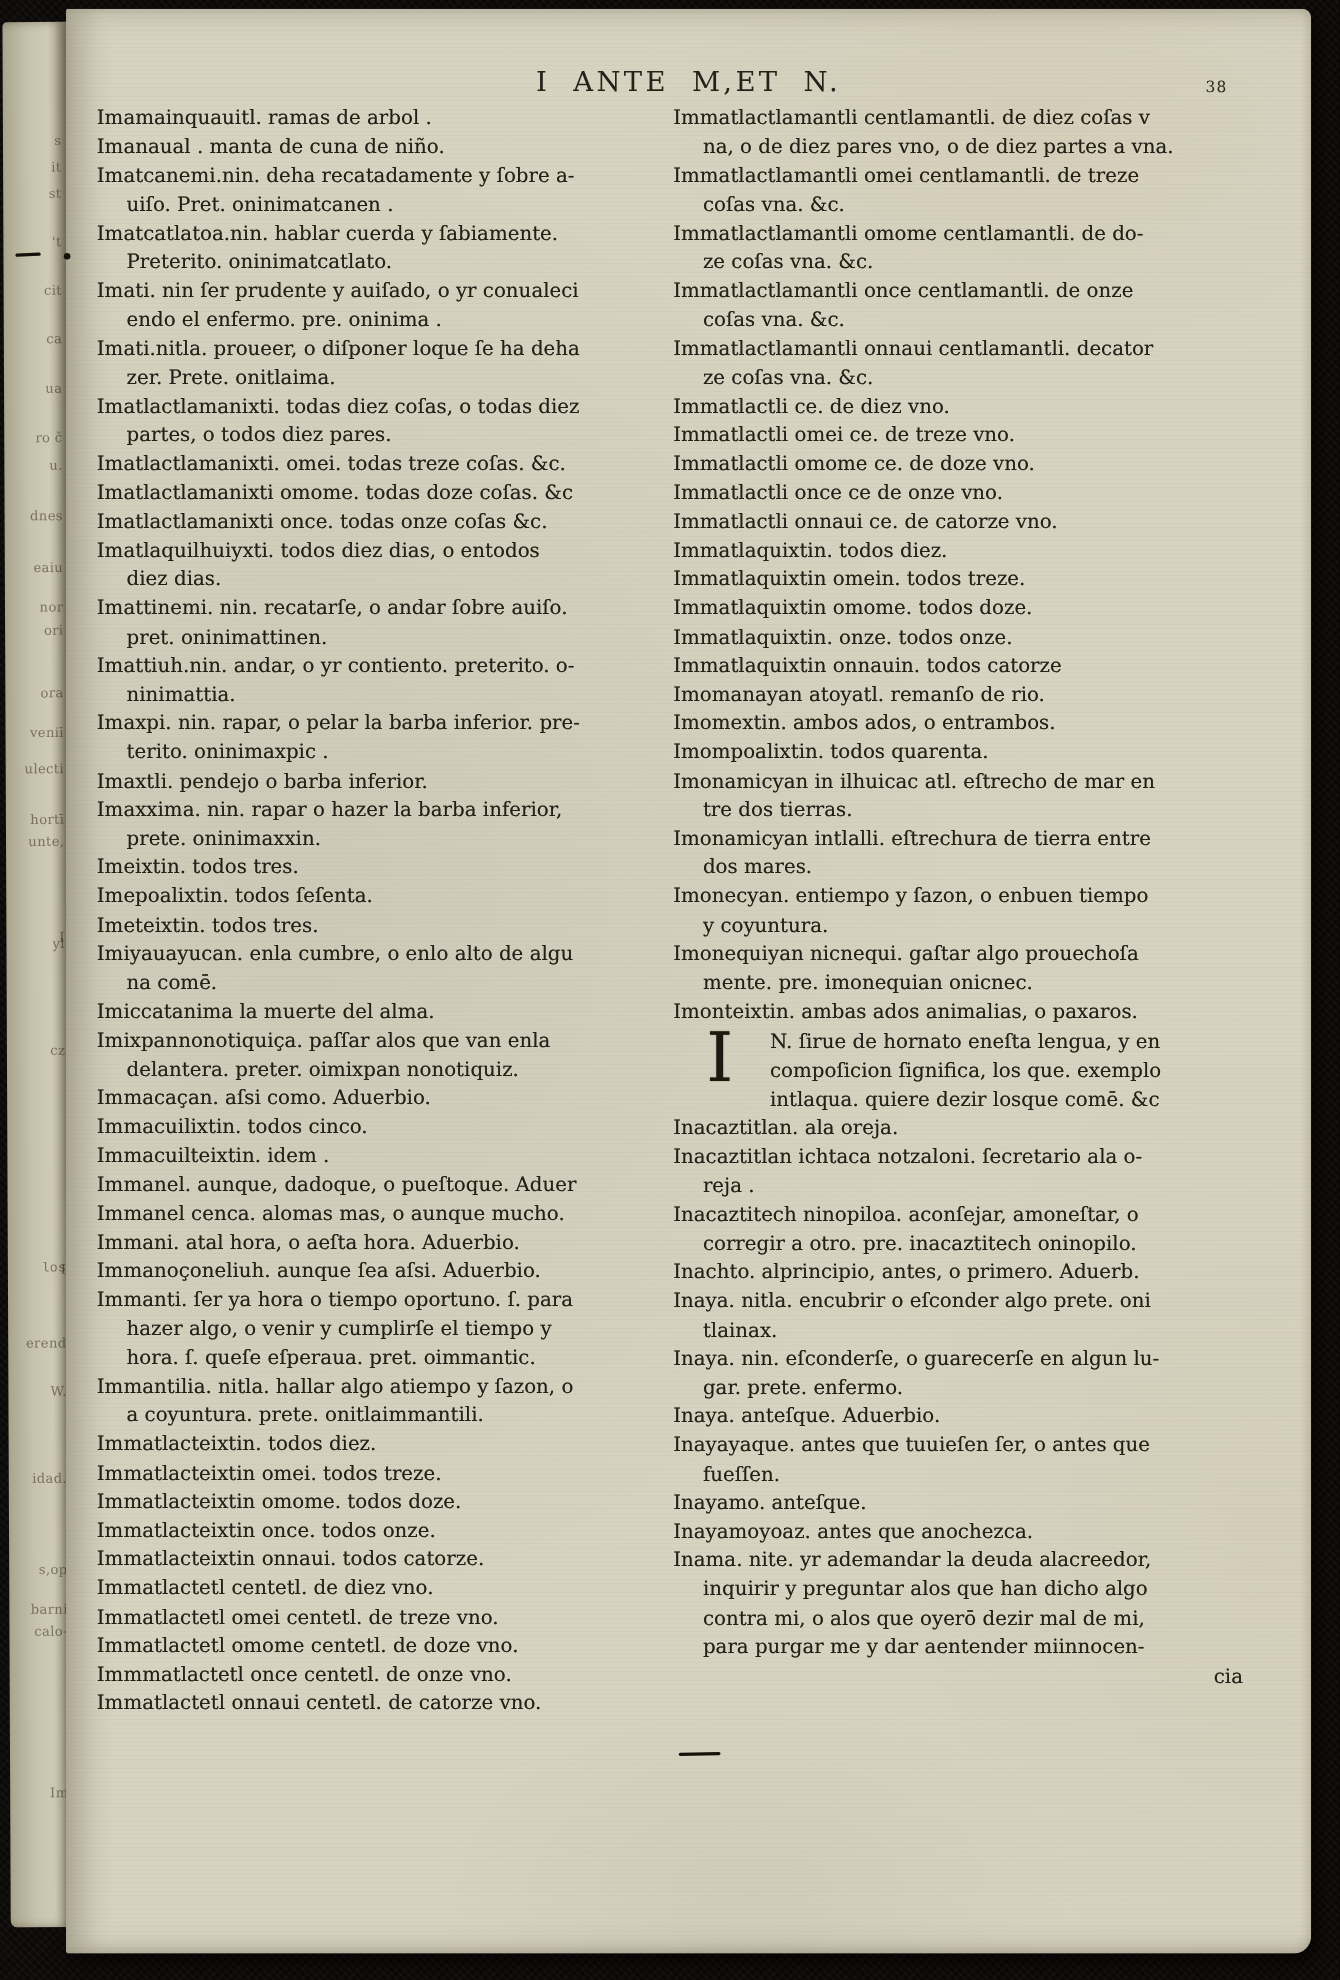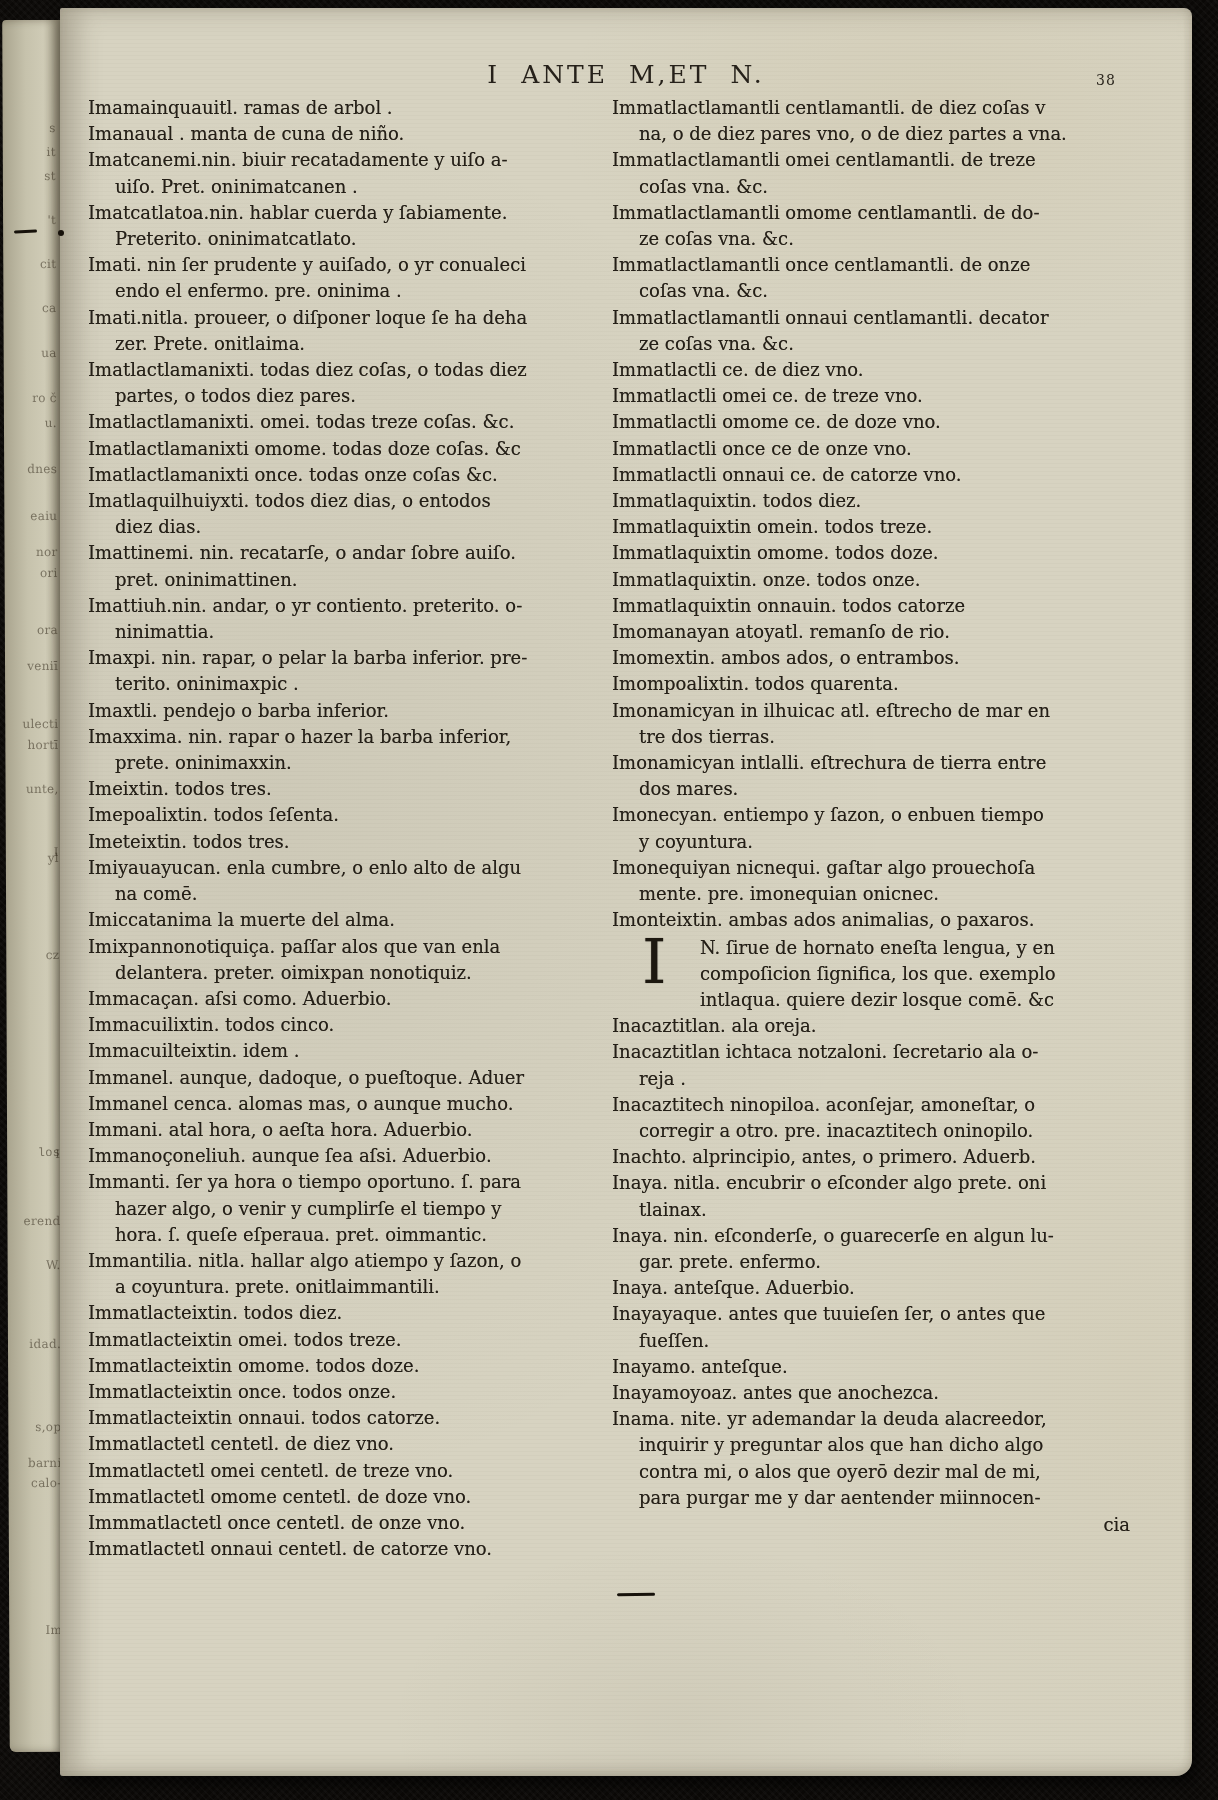--- a/index.html
+++ b/index.html
@@ -76,23 +76,23 @@
       <span class="frag" style="top: 282px;">ca</span>
       <span class="frag" style="top: 327px;">ua</span>
       <span class="frag" style="top: 372px;">ro č</span>
       <span class="frag" style="top: 397px;">u.</span>
       <span class="frag" style="top: 443px;">dnes</span>
       <span class="frag" style="top: 490px;">eaiu</span>
       <span class="frag" style="top: 526px;">nor</span>
       <span class="frag" style="top: 547px;">ori</span>
       <span class="frag" style="top: 604px;">ora</span>
       <span class="frag" style="top: 640px;">veniī</span>
-      <span class="frag" style="top: 698px;">ulecti</span>
+      <span class="frag" style="top: 673px;">ulecti</span>
       <span class="frag" style="top: 719px;">hortī</span>
-      <span class="frag" style="top: 763px;">unte,</span>
+      <span class="frag" style="top: 739px;">unte,</span>
       <span class="frag" style="top: 832px;">yl</span>
       <span class="frag" style="top: 826px;">I</span>
       <span class="frag" style="top: 929px;">cz</span>
       <span class="frag" style="top: 1128px;">I</span>
       <span class="frag" style="top: 1127px; font-family: Liberation Mono, monospace;">los</span>
       <span class="frag" style="top: 1195px;">erend</span>
       <span class="frag" style="top: 1239px;">W.</span>
       <span class="frag" style="top: 1318px;">idad.</span>
       <span class="frag" style="top: 1401px;">s,op</span>
       <span class="frag" style="top: 1437px;">barni</span>
@@ -105,21 +105,21 @@
     <div class="folio">38</div>
 
     <div class="col col-left" id="col-left">
         <div class="entry">
           <div class="line">Imamainquauitl. ramas de arbol .</div>
         </div>
         <div class="entry">
           <div class="line">Imanaual . manta de cuna de niño.</div>
         </div>
         <div class="entry">
-          <div class="line">Imatcanemi.nin. biuir recatadamente y uiſo a-</div>
+          <div class="line">Imatcanemi.nin. deha recatadamente y ſobre a-</div>
           <div class="line cont">uiſo. Pret. oninimatcanen .</div>
         </div>
         <div class="entry">
           <div class="line">Imatcatlatoa.nin.  hablar cuerda y ſabiamente.</div>
           <div class="line cont">Preterito. oninimatcatlato.</div>
         </div>
         <div class="entry">
           <div class="line">Imati. nin ſer prudente y auiſado, o yr conualeci</div>
           <div class="line cont">endo el enfermo. pre. oninima .</div>
         </div>

